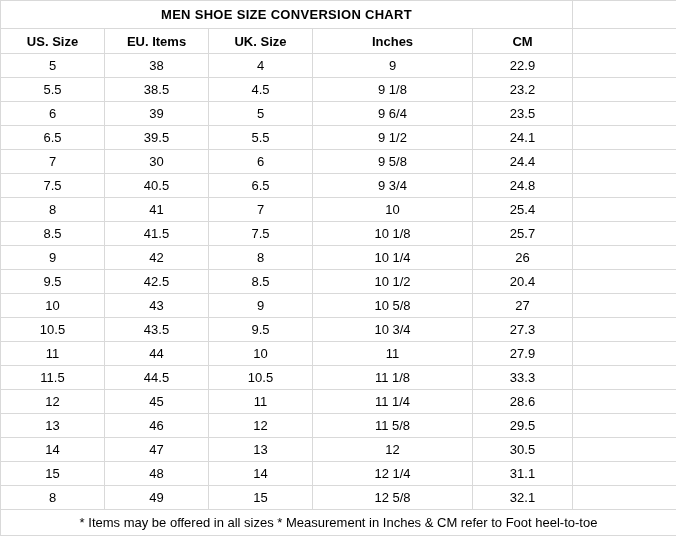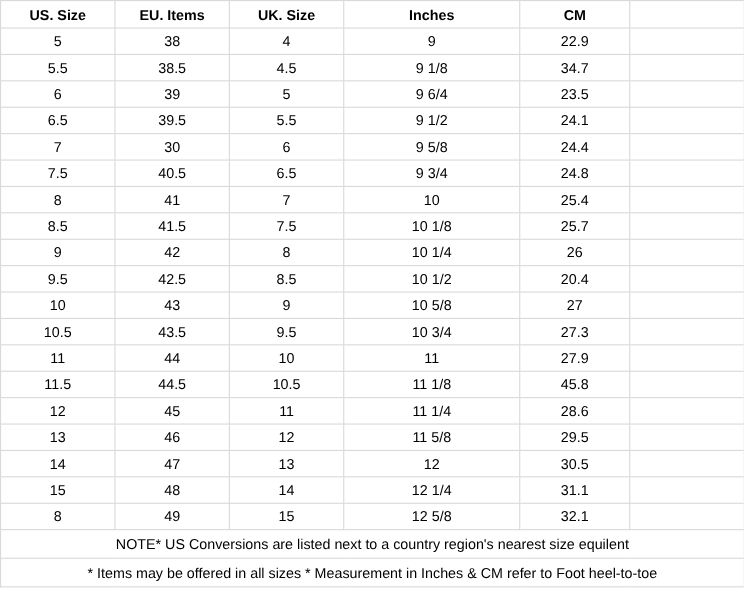--- a/index.html
+++ b/index.html
@@ -78,20 +78,24 @@
     <colgroup>
       <col class="c0">
         <col class="c1">
         <col class="c2">
         <col class="c3">
         <col class="c4">
         <col class="c5">
     </colgroup>
     <tbody>
       <tr>
+        <td class="title-cell" colspan="5">MEN SHOE SIZE CONVERSION CHART</td>
+        <td class="blank-cell"></td>
+      </tr>
+      <tr>
         <td class="head-cell">US. Size</td>
         <td class="head-cell">EU. Items</td>
         <td class="head-cell">UK. Size</td>
         <td class="head-cell">Inches</td>
         <td class="head-cell">CM</td>
         <td class="blank-cell"></td>
       </tr>
 
       <tr>
         <td>5</td>
@@ -99,21 +103,21 @@
         <td>4</td>
         <td>9</td>
         <td>22.9</td>
         <td class="blank-cell"></td>
       </tr>
       <tr>
         <td>5.5</td>
         <td>38.5</td>
         <td>4.5</td>
         <td>9 1/8</td>
-        <td>34.7</td>
+        <td>23.2</td>
         <td class="blank-cell"></td>
       </tr>
       <tr>
         <td>6</td>
         <td>39</td>
         <td>5</td>
         <td>9 6/4</td>
         <td>23.5</td>
         <td class="blank-cell"></td>
       </tr>
@@ -195,21 +199,21 @@
         <td>10</td>
         <td>11</td>
         <td>27.9</td>
         <td class="blank-cell"></td>
       </tr>
       <tr>
         <td>11.5</td>
         <td>44.5</td>
         <td>10.5</td>
         <td>11 1/8</td>
-        <td>45.8</td>
+        <td>33.3</td>
         <td class="blank-cell"></td>
       </tr>
       <tr>
         <td>12</td>
         <td>45</td>
         <td>11</td>
         <td>11 1/4</td>
         <td>28.6</td>
         <td class="blank-cell"></td>
       </tr>
@@ -240,21 +244,18 @@
       <tr>
         <td>8</td>
         <td>49</td>
         <td>15</td>
         <td>12 5/8</td>
         <td>32.1</td>
         <td class="blank-cell"></td>
       </tr>
 
       <tr>
-        <td class="note-cell" colspan="6">NOTE* US Conversions are listed next to a country region's nearest size equilent</td>
-      </tr>
-      <tr>
         <td class="note-cell" colspan="6">* Items may be offered in all sizes * Measurement in Inches &amp; CM refer to Foot heel-to-toe</td>
       </tr>
 
     </tbody>
   </table>
 </div>
 
 </body></html>

